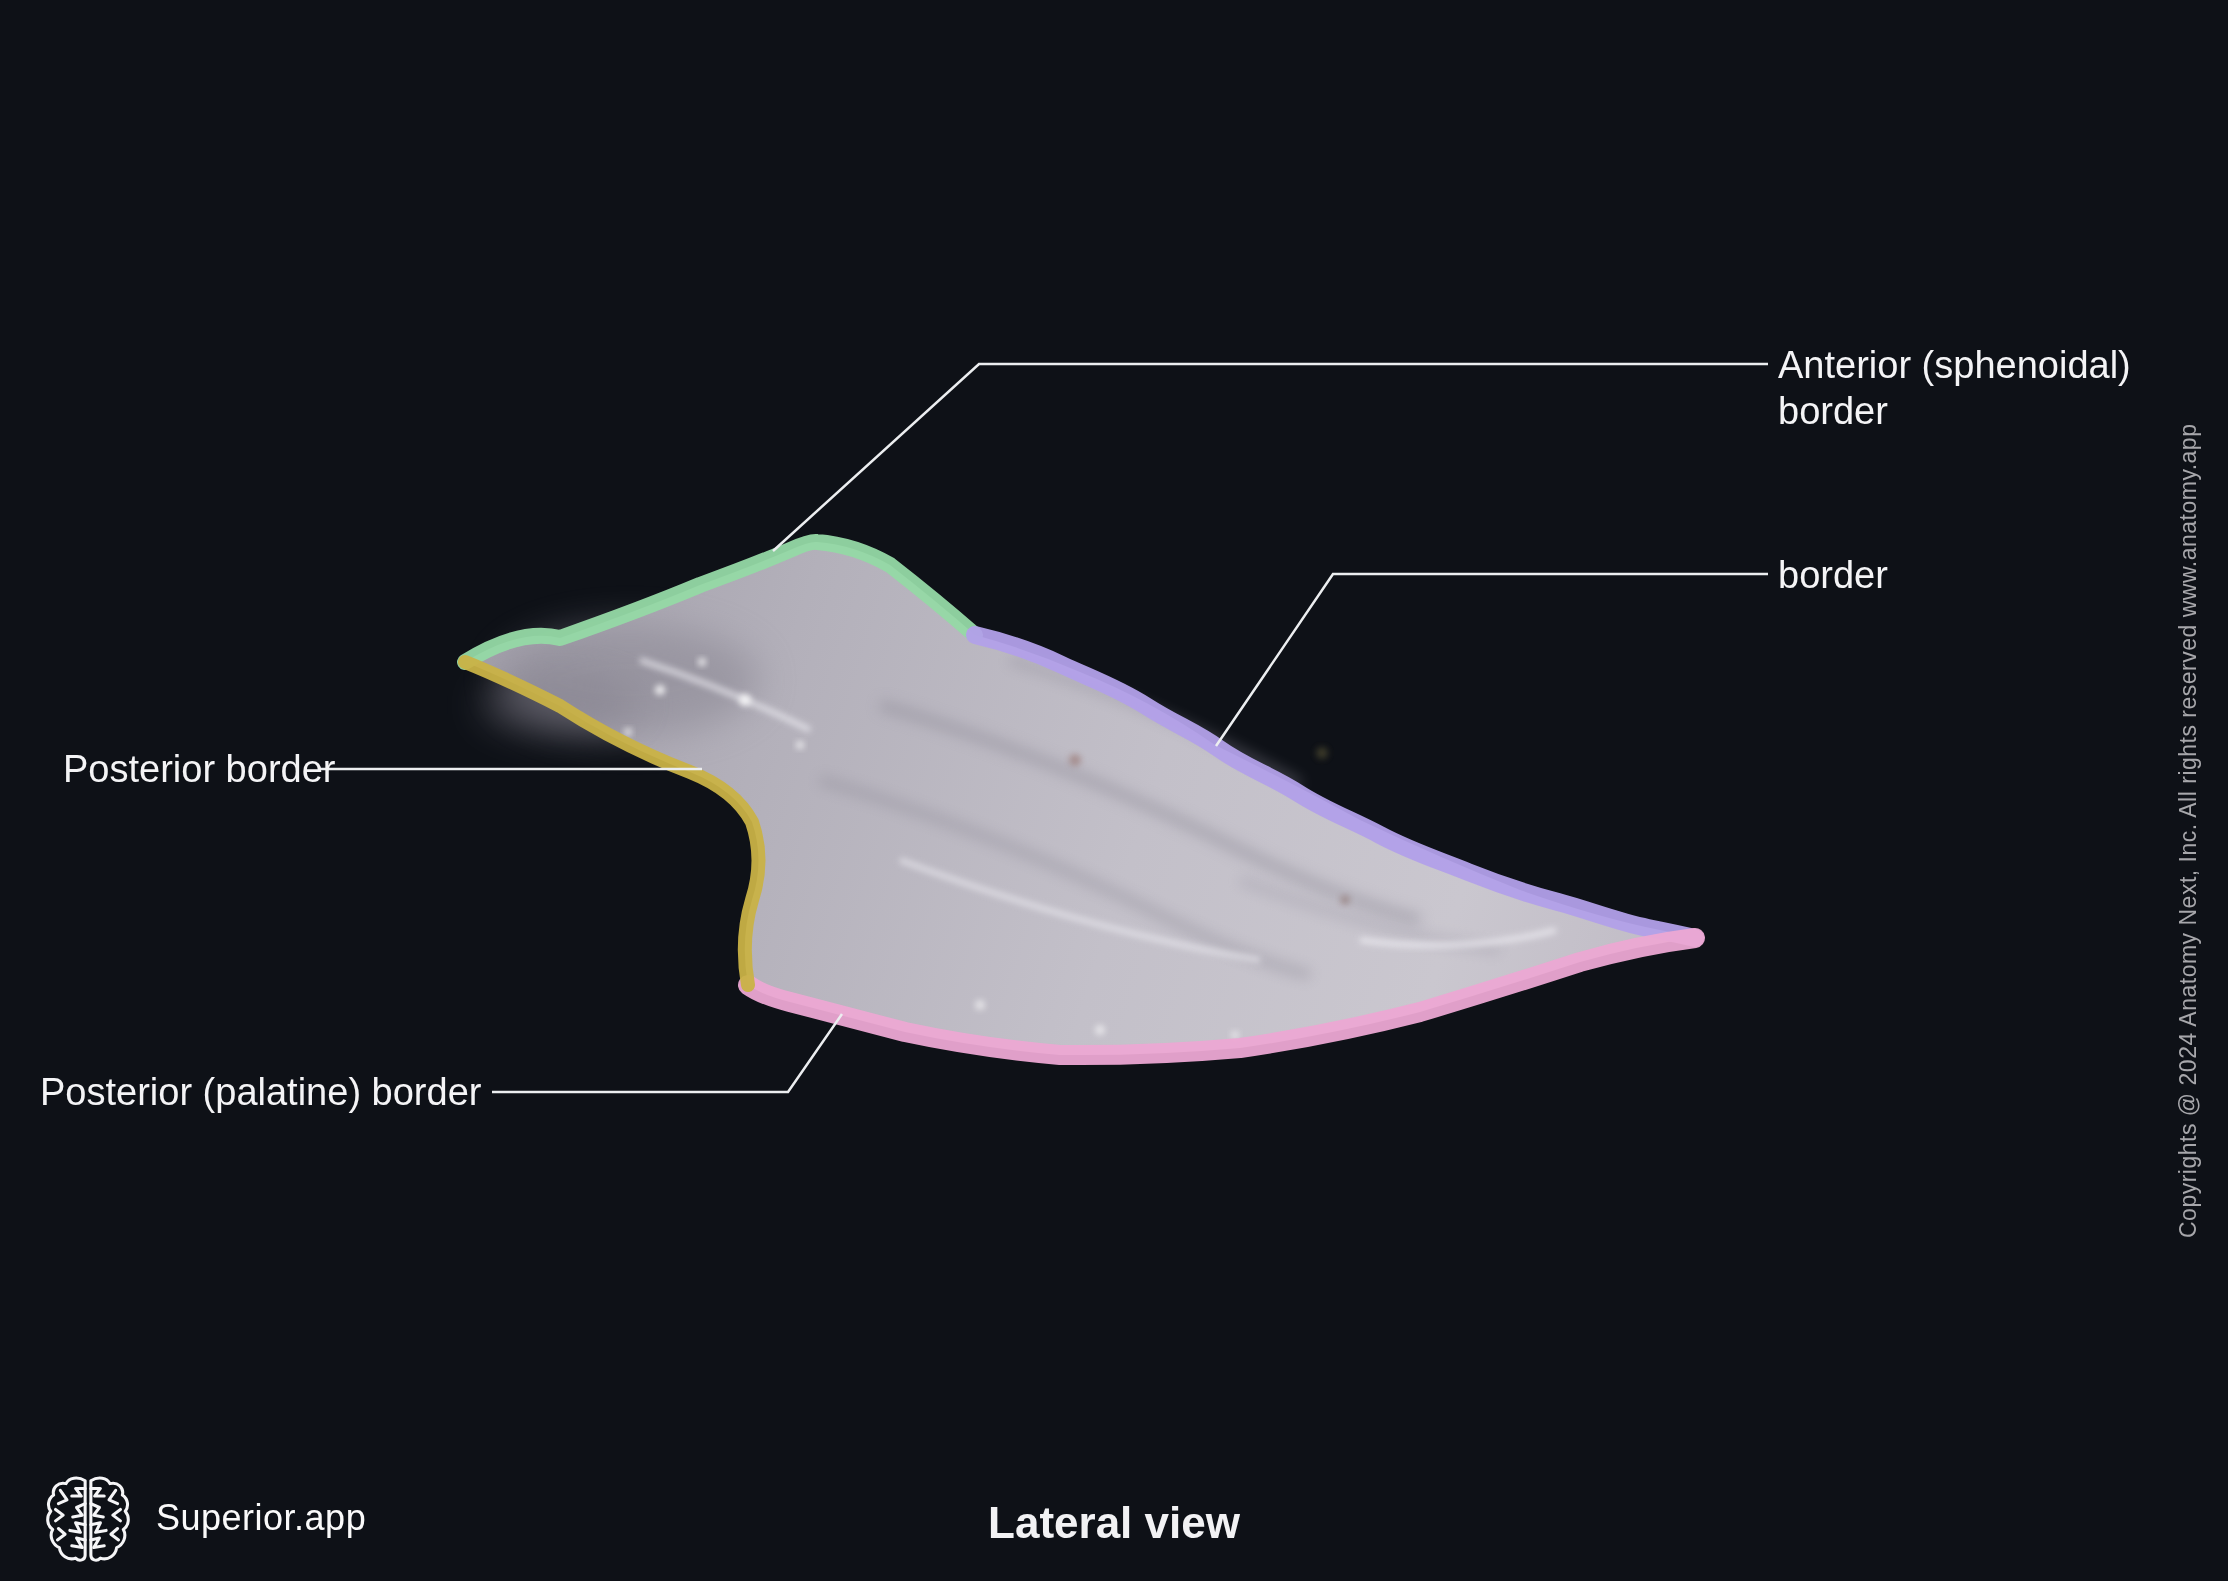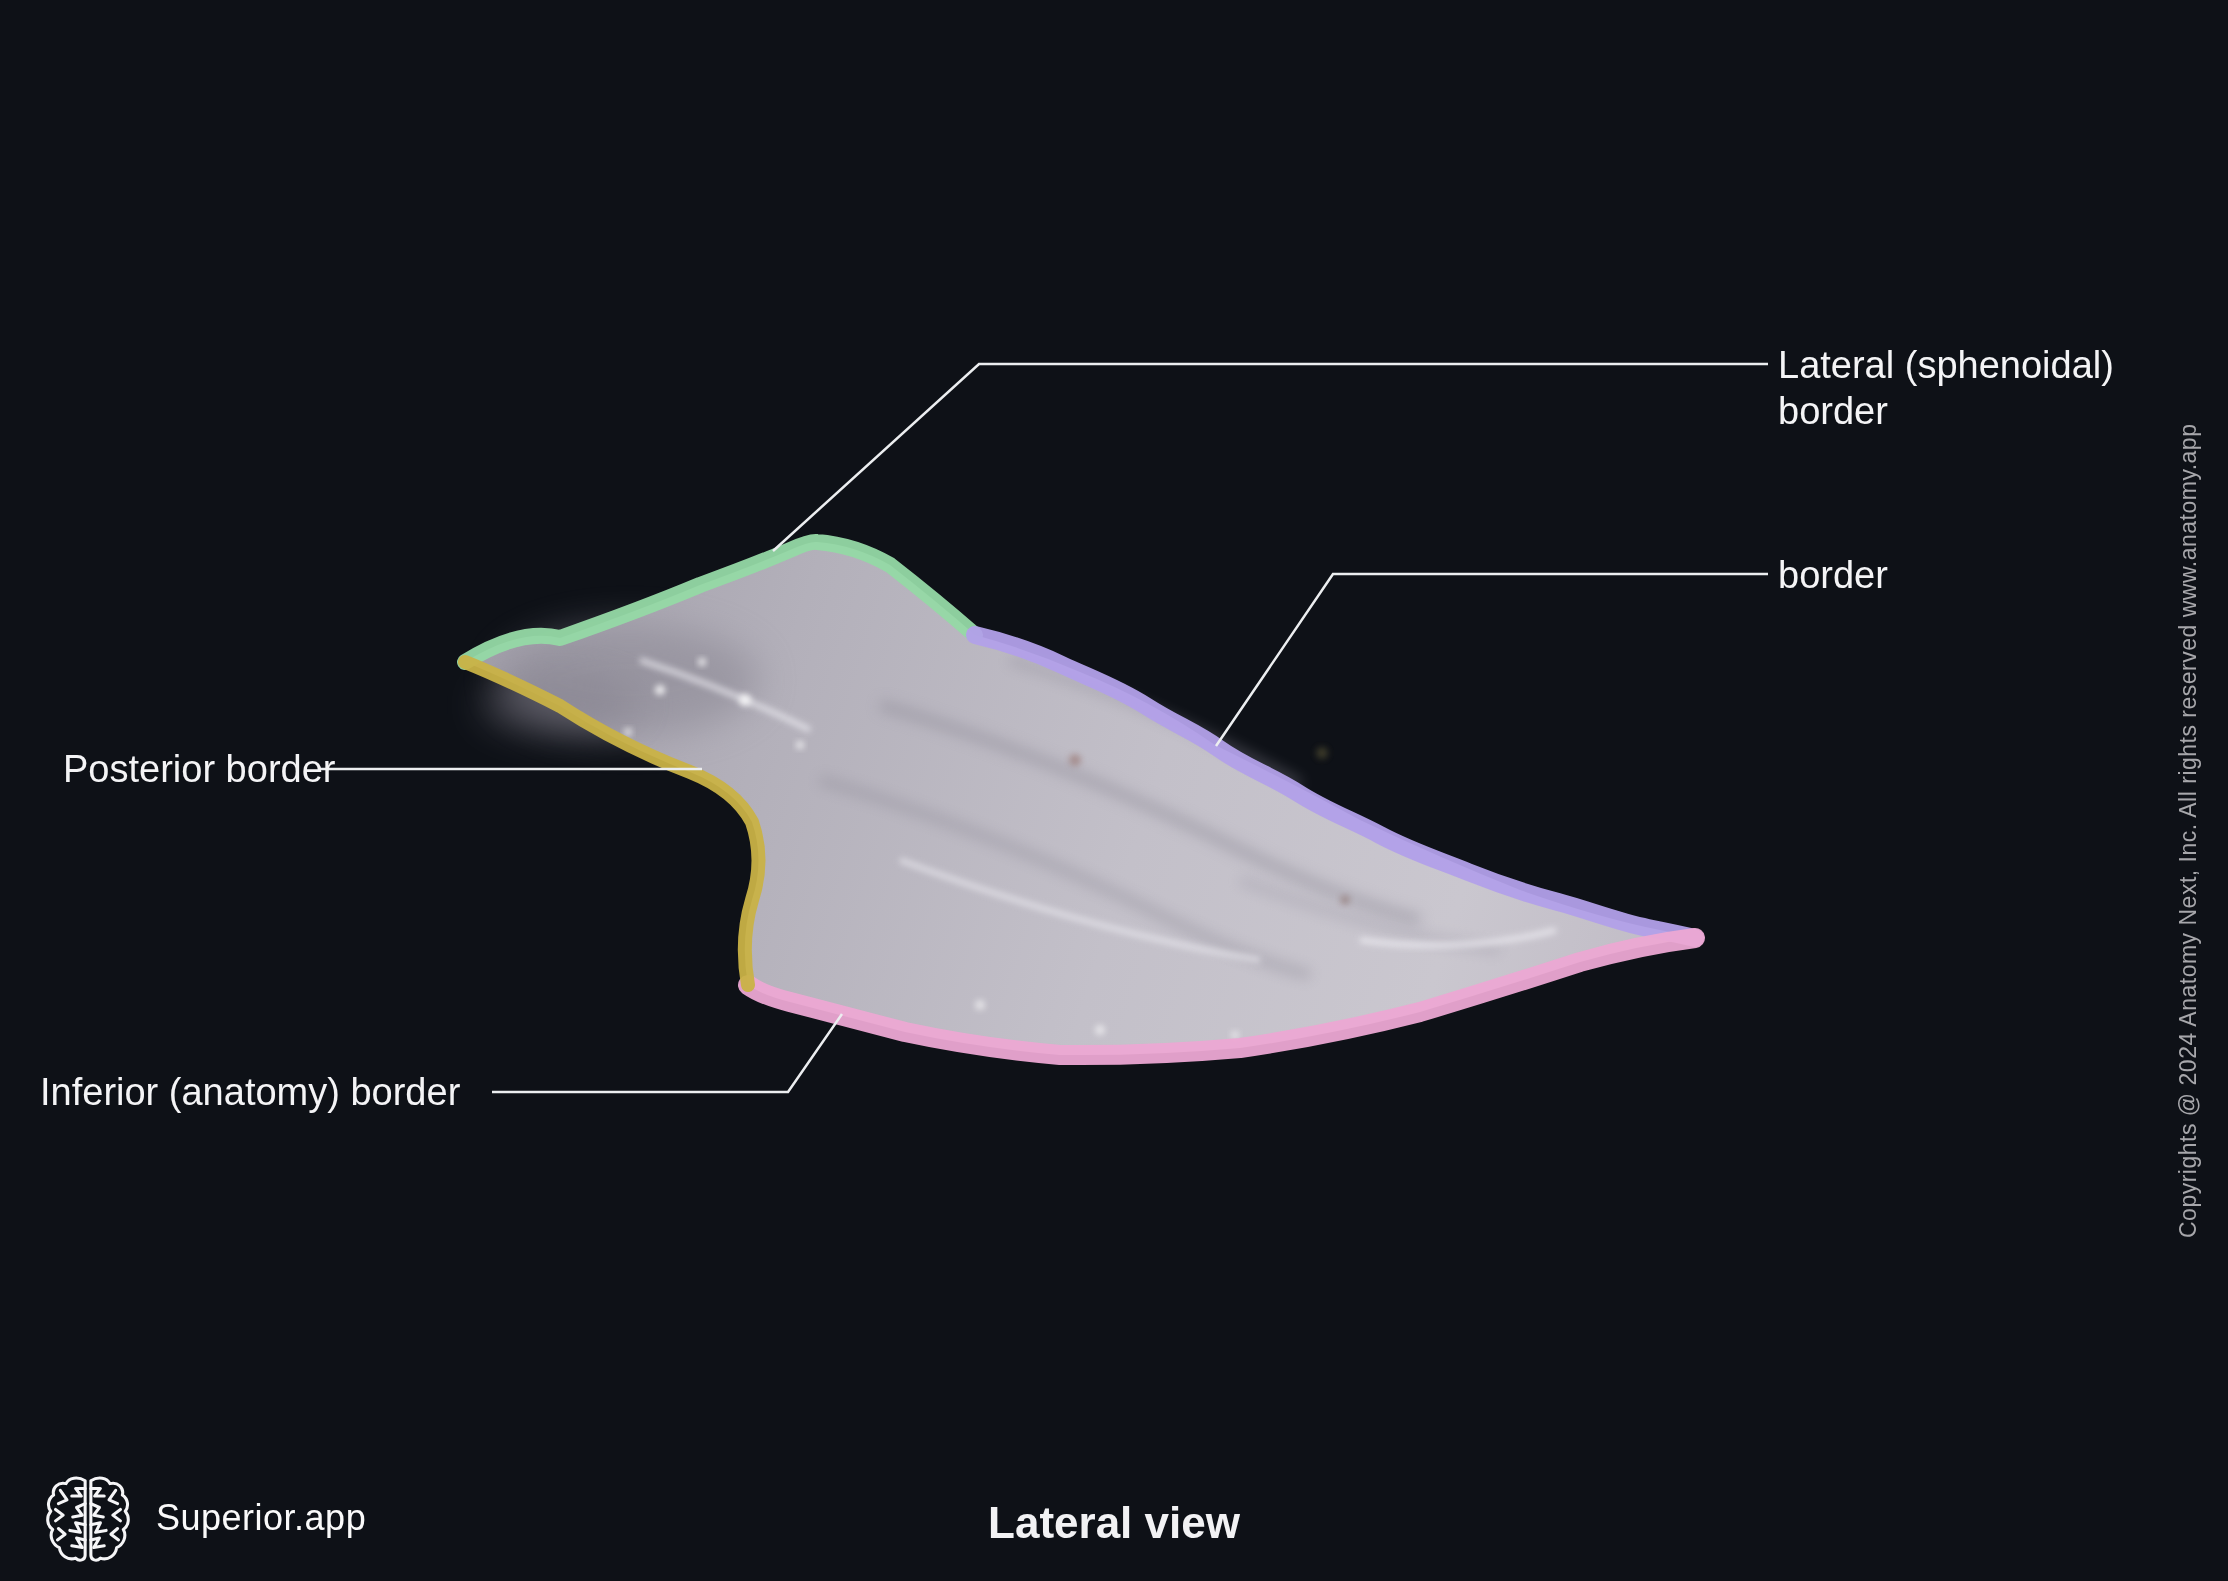--- a/index.html
+++ b/index.html
@@ -150,31 +150,31 @@
 
     <g stroke-width="2.5" fill="none">
       <polyline points="1768,364 979,364 773,551" stroke="#eceef0"></polyline>
       <polyline points="1768,574 1333,574 1216,746" stroke="#eceef0"></polyline>
       <polyline points="318,769 702,769" stroke="#eceef0"></polyline>
       <polyline points="492,1092 788,1092 842,1014" stroke="#eceef0"></polyline>
     </g>
   </svg>
 
   <div class="anat-label label-superior">
-    <span>Lateral (sphenoidal)</span>
+    <span>Anterior (sphenoidal)</span>
     <span>border</span>
   </div>
   <div class="anat-label label-anterior">
     <span>border</span>
   </div>
   <div class="anat-label label-posterior">
     <span>Posterior border</span>
   </div>
   <div class="anat-label label-inferior">
-    <span>Inferior (anatomy) border</span>
+    <span>Posterior (palatine) border</span>
   </div>
 
   <div class="brand">
     <svg width="84" height="90" viewBox="0 0 88 92" fill="none" stroke="#f5f5f7" stroke-width="3.2" stroke-linejoin="round" stroke-linecap="round">
       <g id="brainHalf">
         <path d="M41,7 C33,2 24,4 21,10 C13,8 6,14 8,22 C2,26 1,34 5,39 C0,45 1,54 7,58 C3,65 7,74 14,77 C15,85 23,91 31,88 C35,92 41,90 41,85 Z"></path>
         <path d="M41,15 L31,15 L37,23 L27,23"></path>
         <path d="M15,17 L22,27 L13,31"></path>
         <path d="M41,31 L32,35 L38,43 L28,45"></path>
         <path d="M10,37 L18,43 L10,49"></path>

